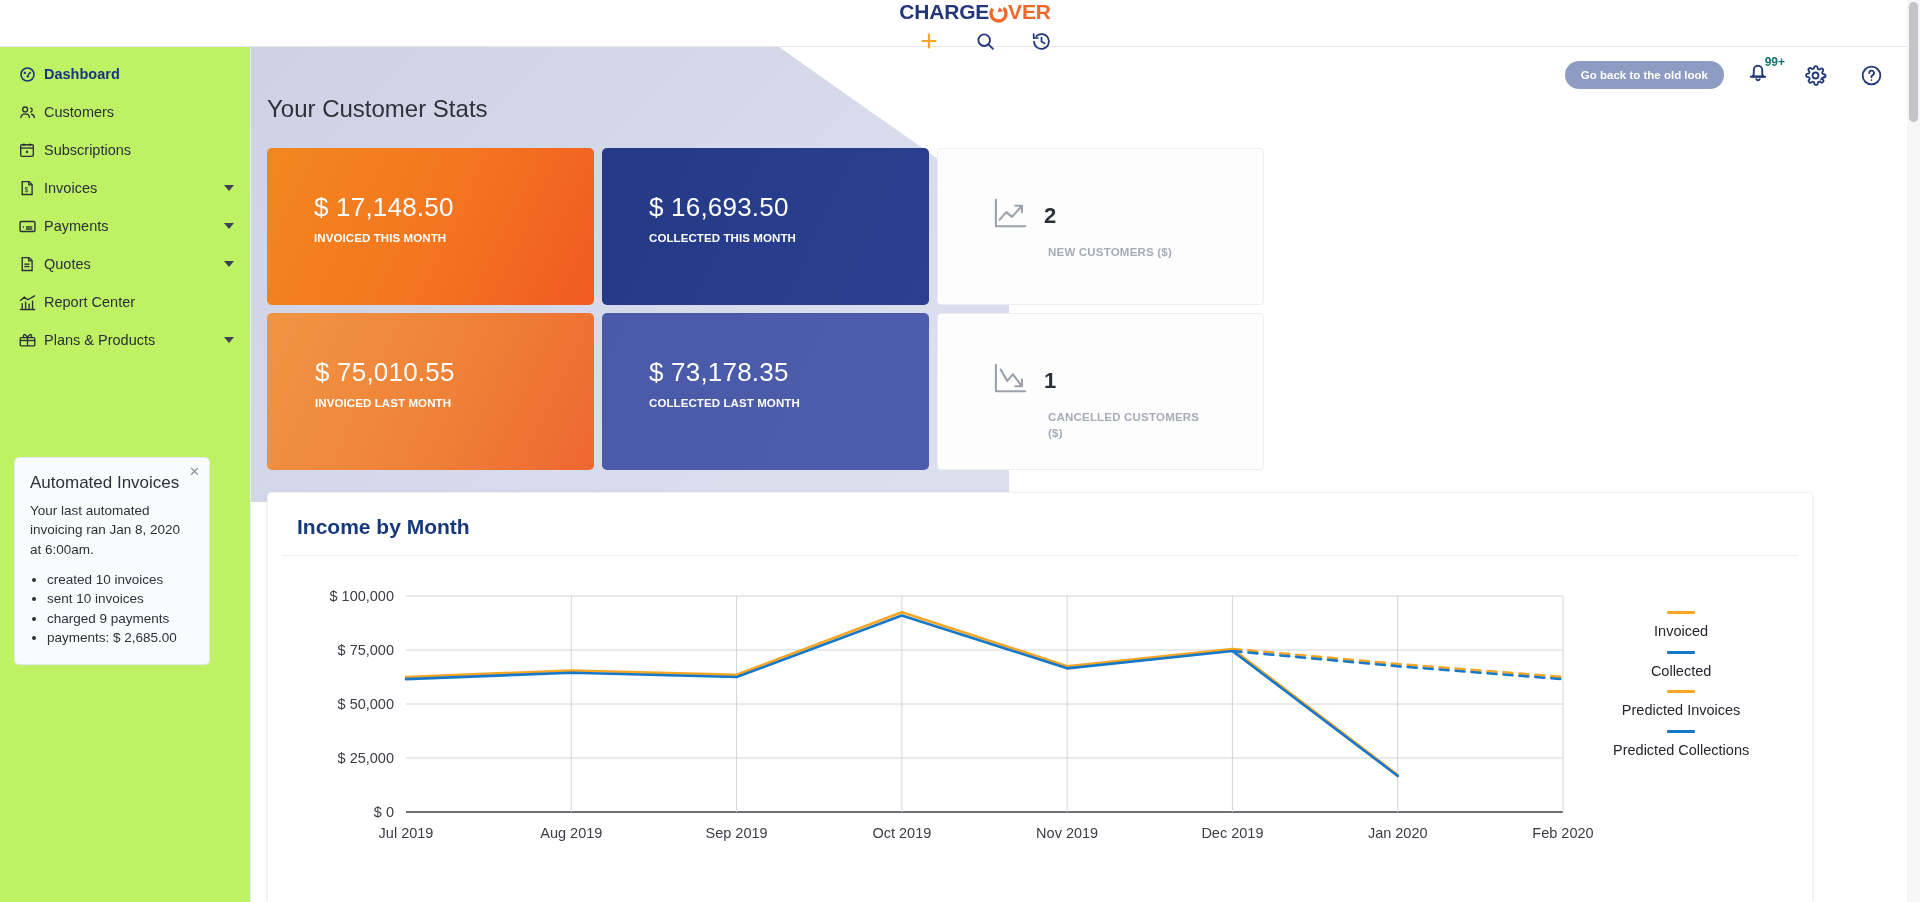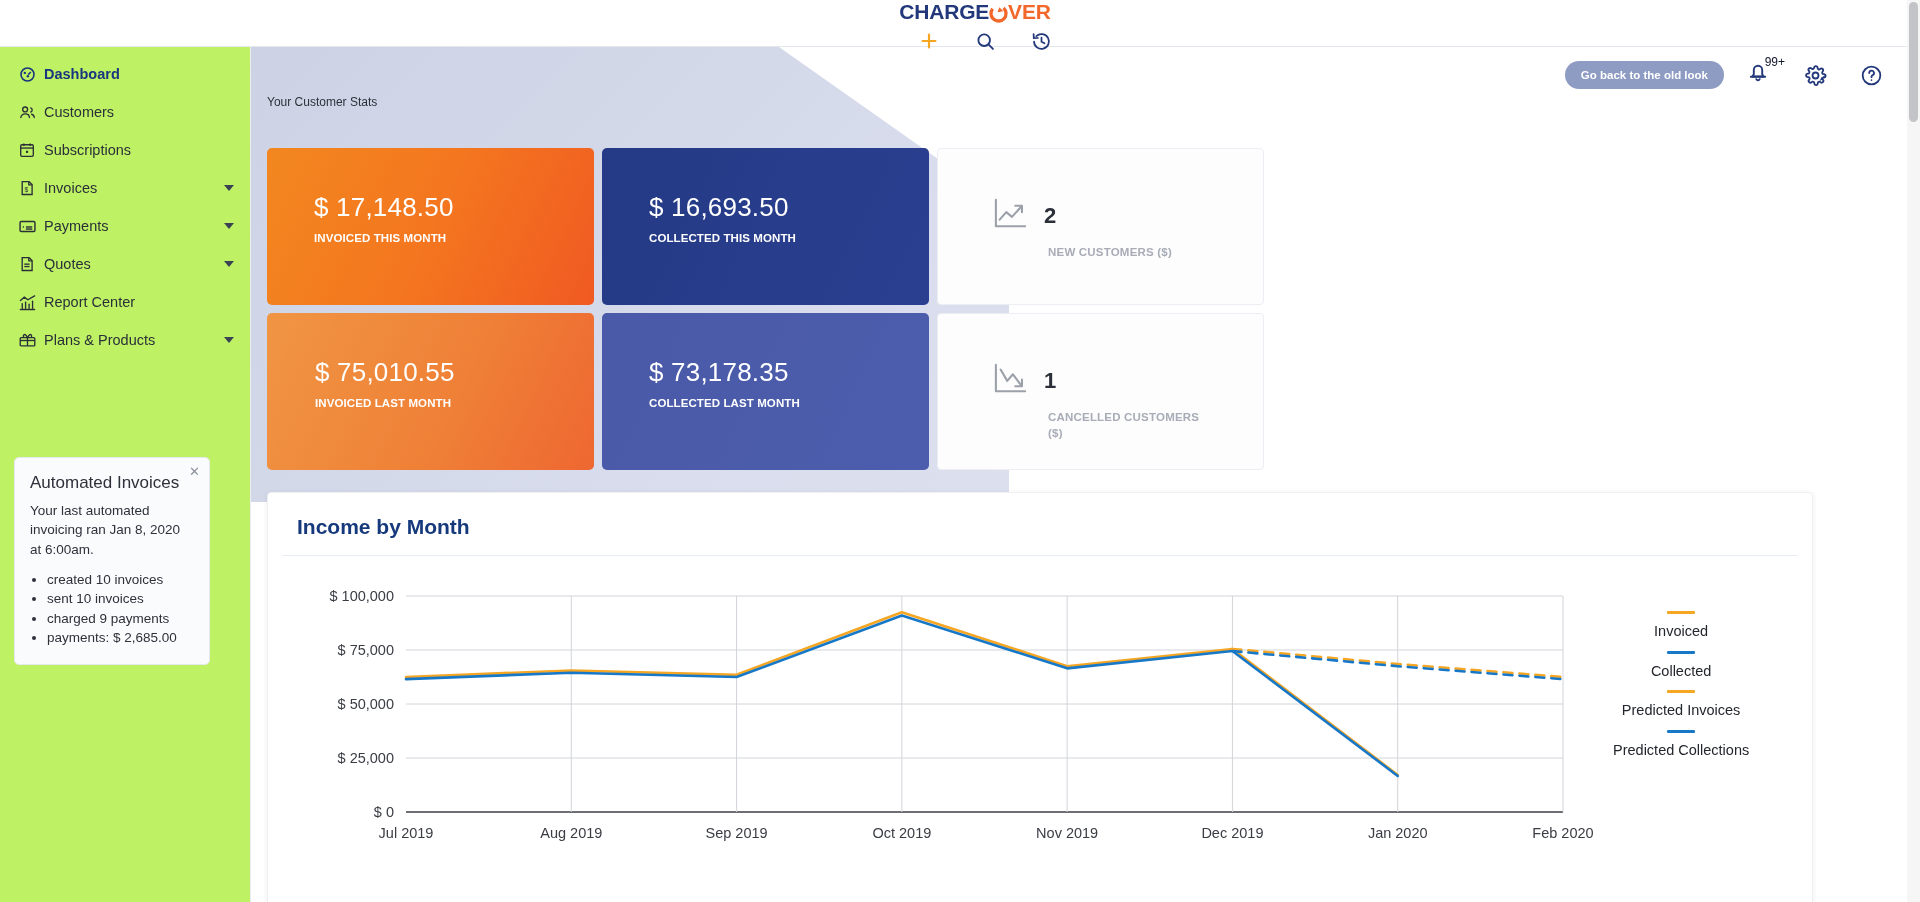--- a/index.html
+++ b/index.html
@@ -46,21 +46,21 @@
   .old-look-btn {
     background: #8e9cc4; color: #ffffff;
     font-size: 11.5px; font-weight: bold;
     padding: 8px 16px; border: none; border-radius: 14px;
     cursor: pointer; white-space: nowrap;
     font-family: "Liberation Sans", sans-serif;
   }
   .bell-wrap { position: relative; width: 30px; height: 30px; }
   .bell-badge {
     position: absolute; top: -5px; right: -9px;
-    color: #0f172a; font-size: 12px; font-weight: normal;
+    color: #0f766e; font-size: 12px; font-weight: bold;
     white-space: nowrap;
   }
 
   
   .sidebar {
     position: absolute; top: 47px; left: 0;
     width: 251px; height: 855px;
     background: #bef264;
     border-right: 1px solid #e9ecf2;
     padding-top: 8px;
@@ -117,21 +117,21 @@
   .collapse-handle {
     position: absolute; left: 0px; top: 300px;
     width: 26px; height: 80px;
     display: flex; align-items: center; justify-content: center;
     color: #4a4f5c; font-size: 27px; cursor: pointer;
     font-family: "DejaVu Sans", sans-serif;
     line-height: 1;
   }
   .page-title {
     position: absolute; top: 48px; left: 48px;
-    font-size: 12px; color: #2d313a; font-weight: normal;
+    font-size: 24px; color: #2d313a; font-weight: normal;
   }
 
   .cards {
     position: absolute; top: 101px; left: 48px;
     width: 1025px;
   }
   .card-row { display: flex; gap: 8px; margin-bottom: 8px; }
   .card {
     width: 327px; height: 157px;
     border-radius: 5px;

